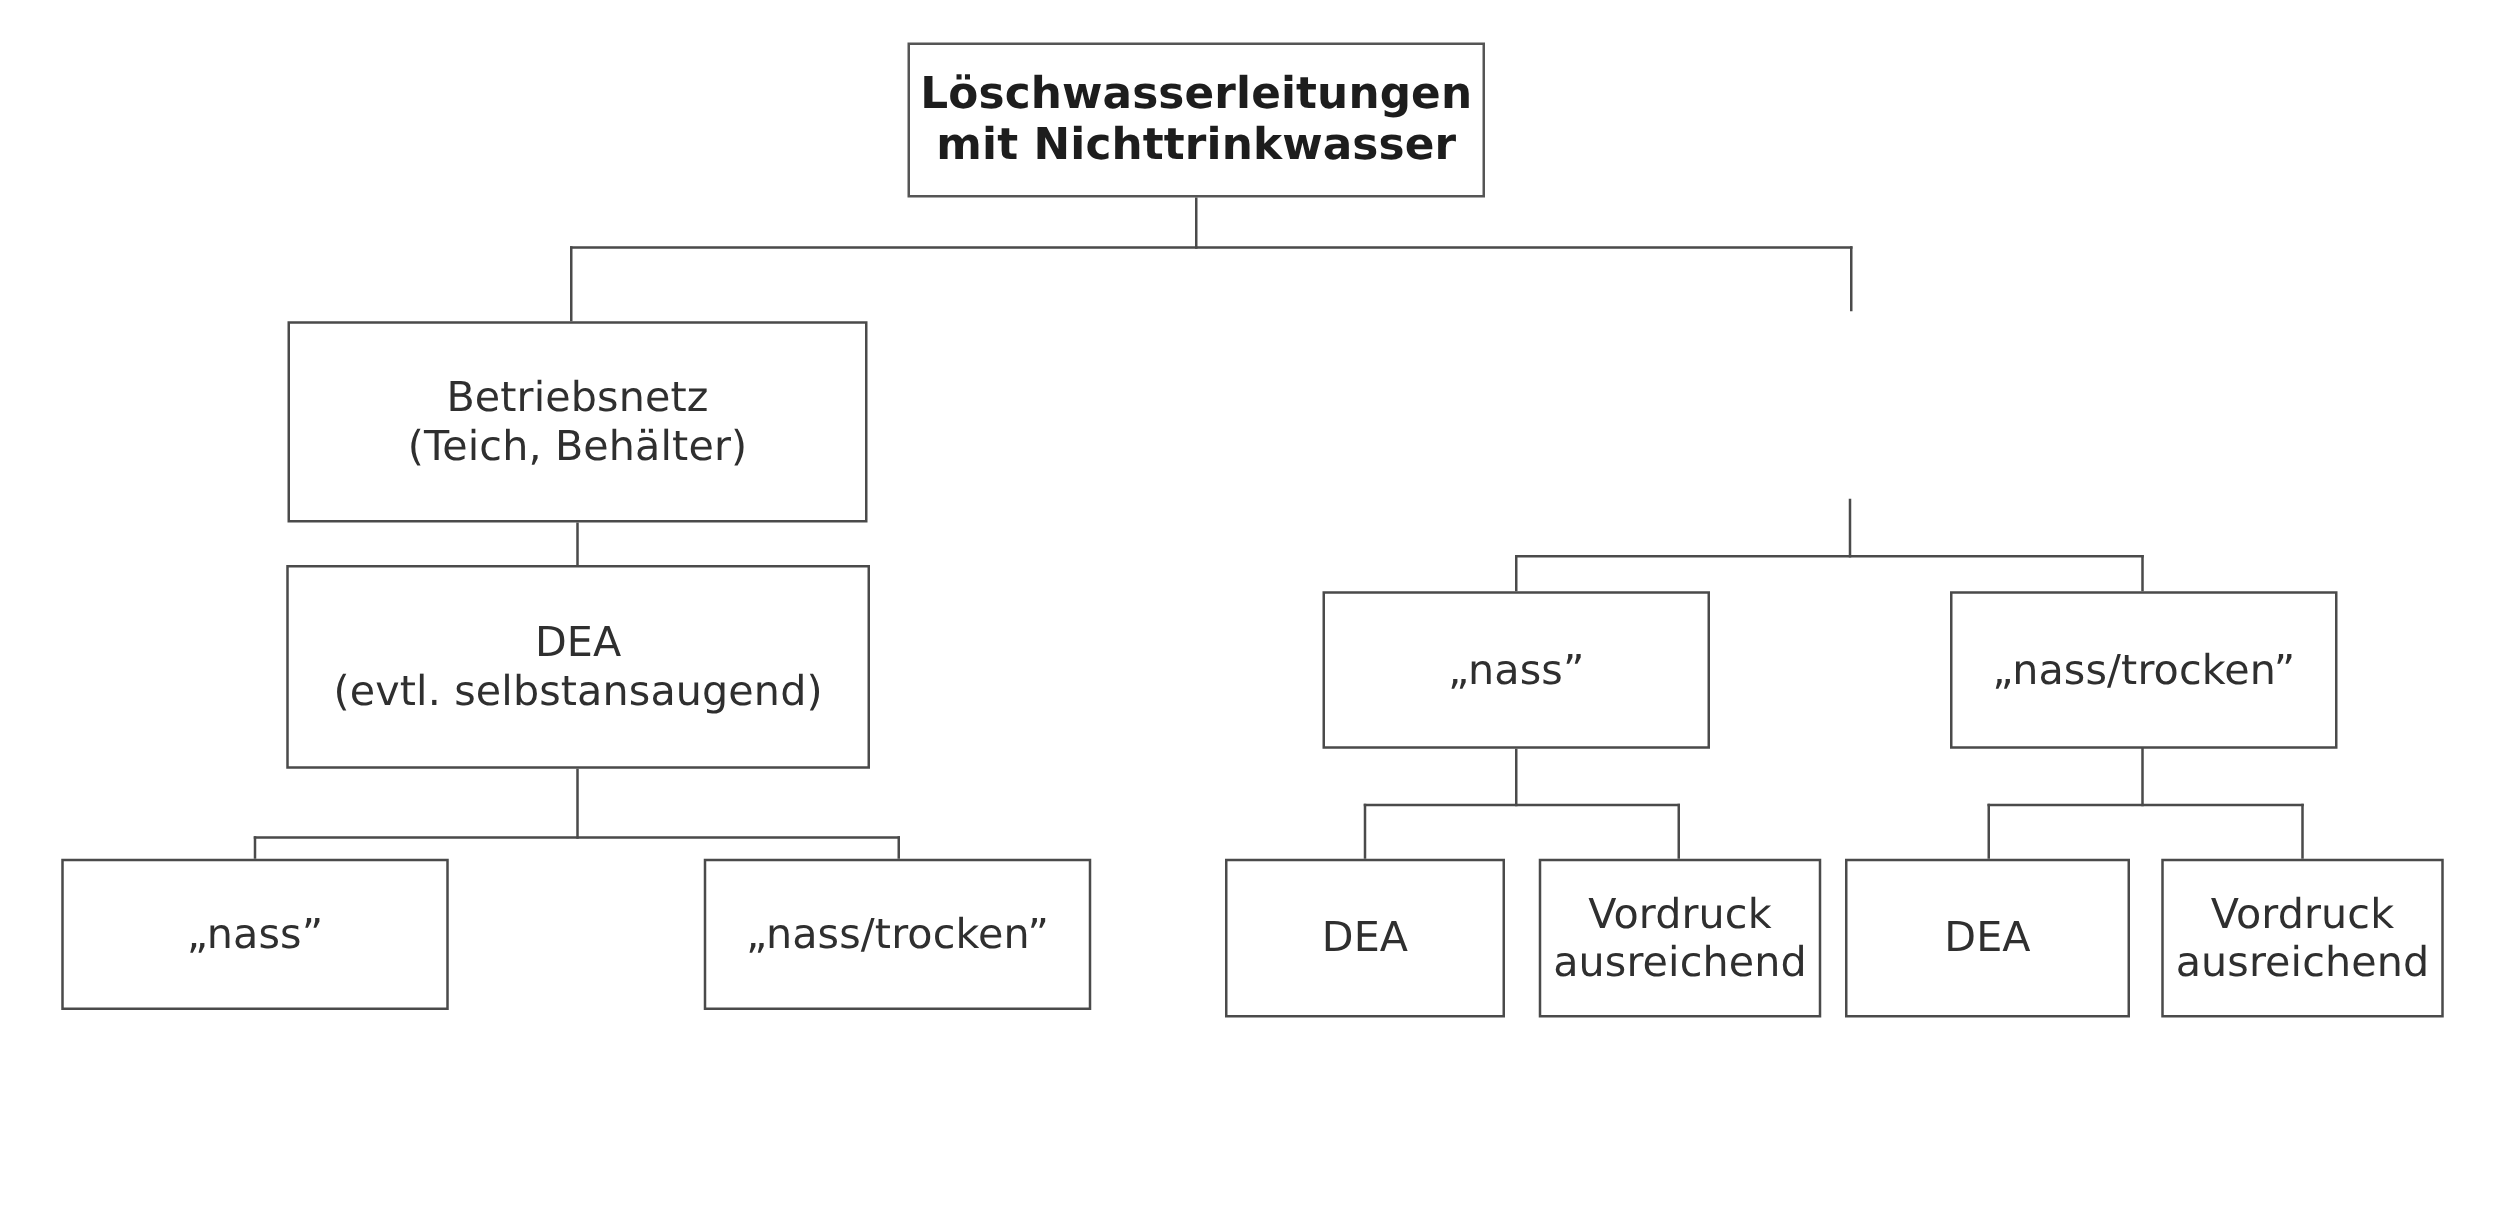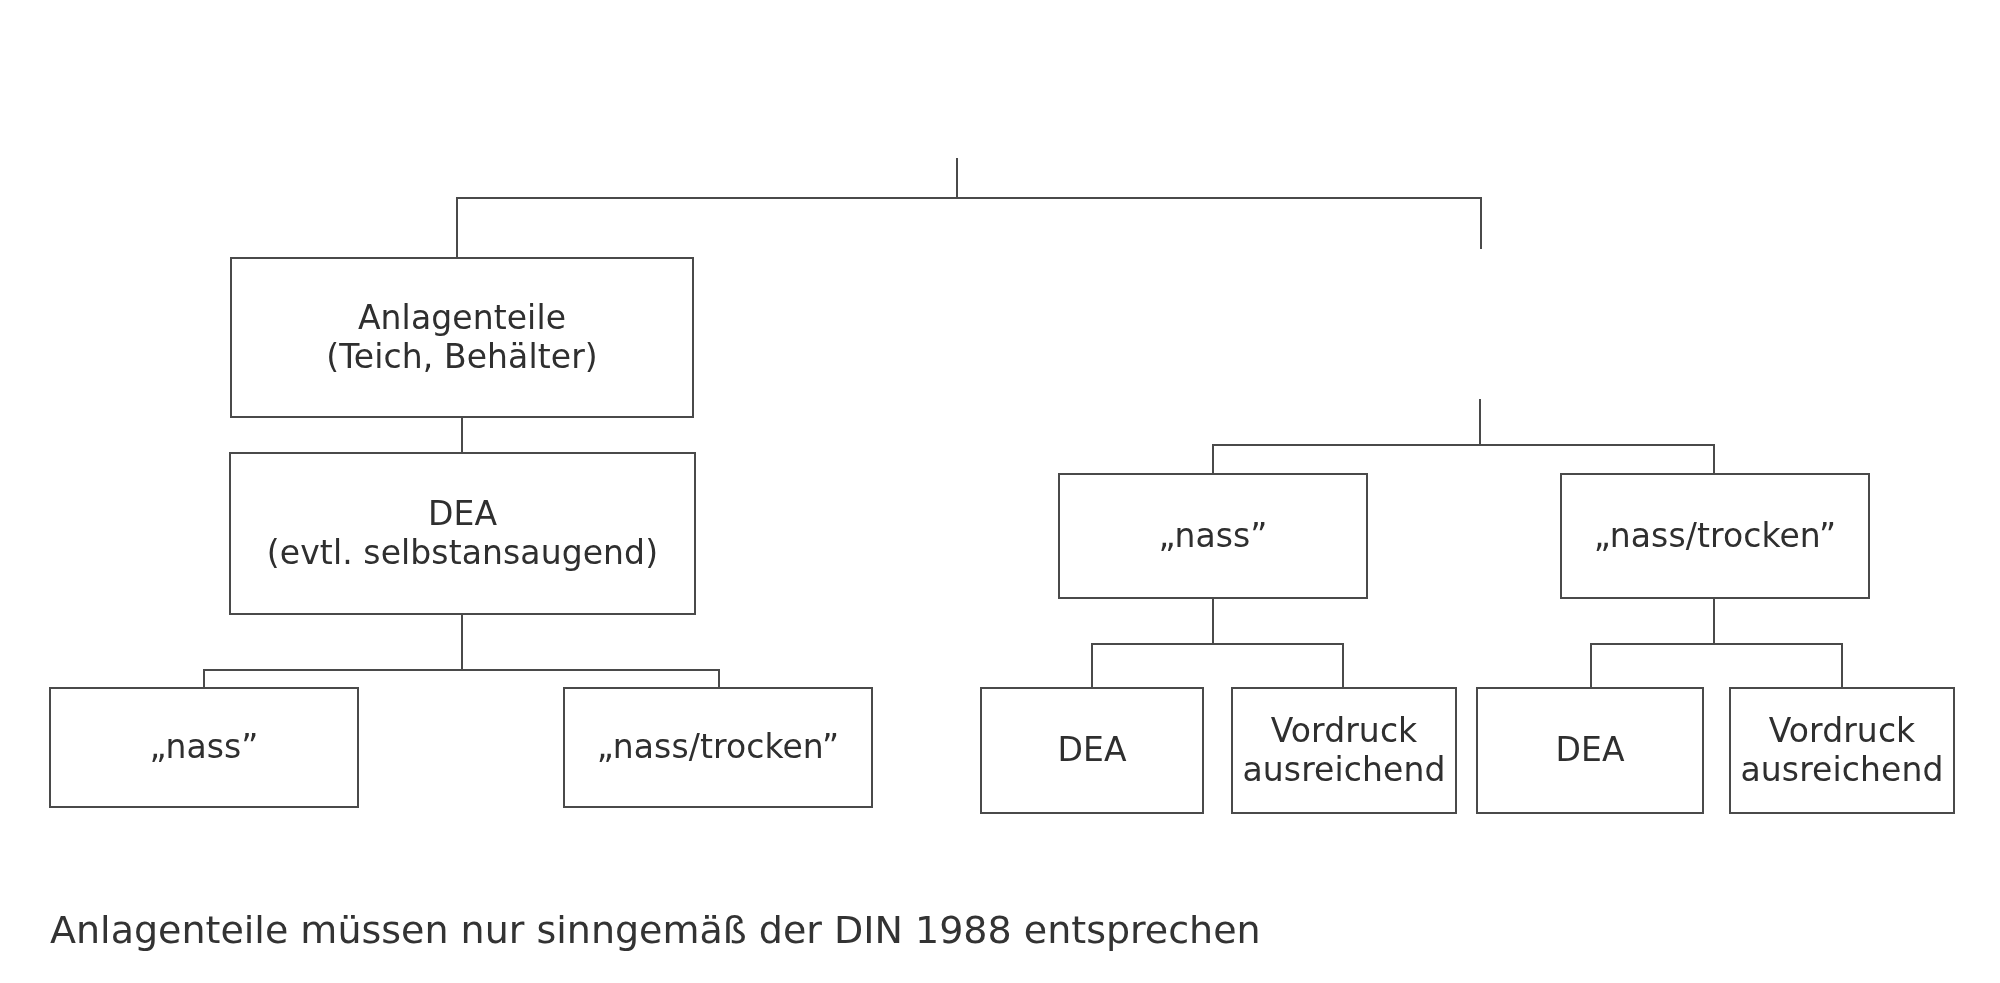--- a/index.html
+++ b/index.html
@@ -54,31 +54,35 @@
     white-space: nowrap;
     color: #333333;
     font-weight: 400;
   }
 </style>
 </head>
 <body>
 
 <div id="stage">
 
+  <div class="node root" style="left:726px; top:34px; width:462px; height:124px; font-size:35px;">
+    <span class="label">Löschwasserleitungen
+mit Nichttrinkwasser</span>
+  </div>
 
   <div class="edge v" style="left:956px; top:158px; height:41px;"></div>
 
   <div class="edge h" style="left:456px; top:197px; width:1026px;"></div>
 
   <div class="edge v" style="left:456px; top:197px; height:62px;"></div>
 
   <div class="edge v" style="left:1480px; top:197px; height:52px;"></div>
 
   <div class="node" style="left:230px; top:257px; width:464px; height:161px; font-size:33px;">
-    <span class="label">Anlagenteile
+    <span class="label">Betriebsnetz
 (Teich, Behälter)</span>
   </div>
 
   <div class="edge v" style="left:461px; top:418px; height:36px;"></div>
 
   <div class="node" style="left:229px; top:452px; width:467px; height:163px; font-size:33px;">
     <span class="label">DEA
 (evtl. selbstansaugend)</span>
   </div>
 
@@ -130,15 +134,14 @@
 
   <div class="node" style="left:1476px; top:687px; width:228px; height:127px; font-size:33px;">
     <span class="label">DEA</span>
   </div>
 
   <div class="node" style="left:1729px; top:687px; width:226px; height:127px; font-size:33px;">
     <span class="label">Vordruck
 ausreichend</span>
   </div>
 
-  <div class="caption" style="left:50px; top:908px; font-size:38px;">Anlagenteile müssen nur sinngemäß der DIN 1988 entsprechen</div>
 
 </div>
 
 </body></html>

